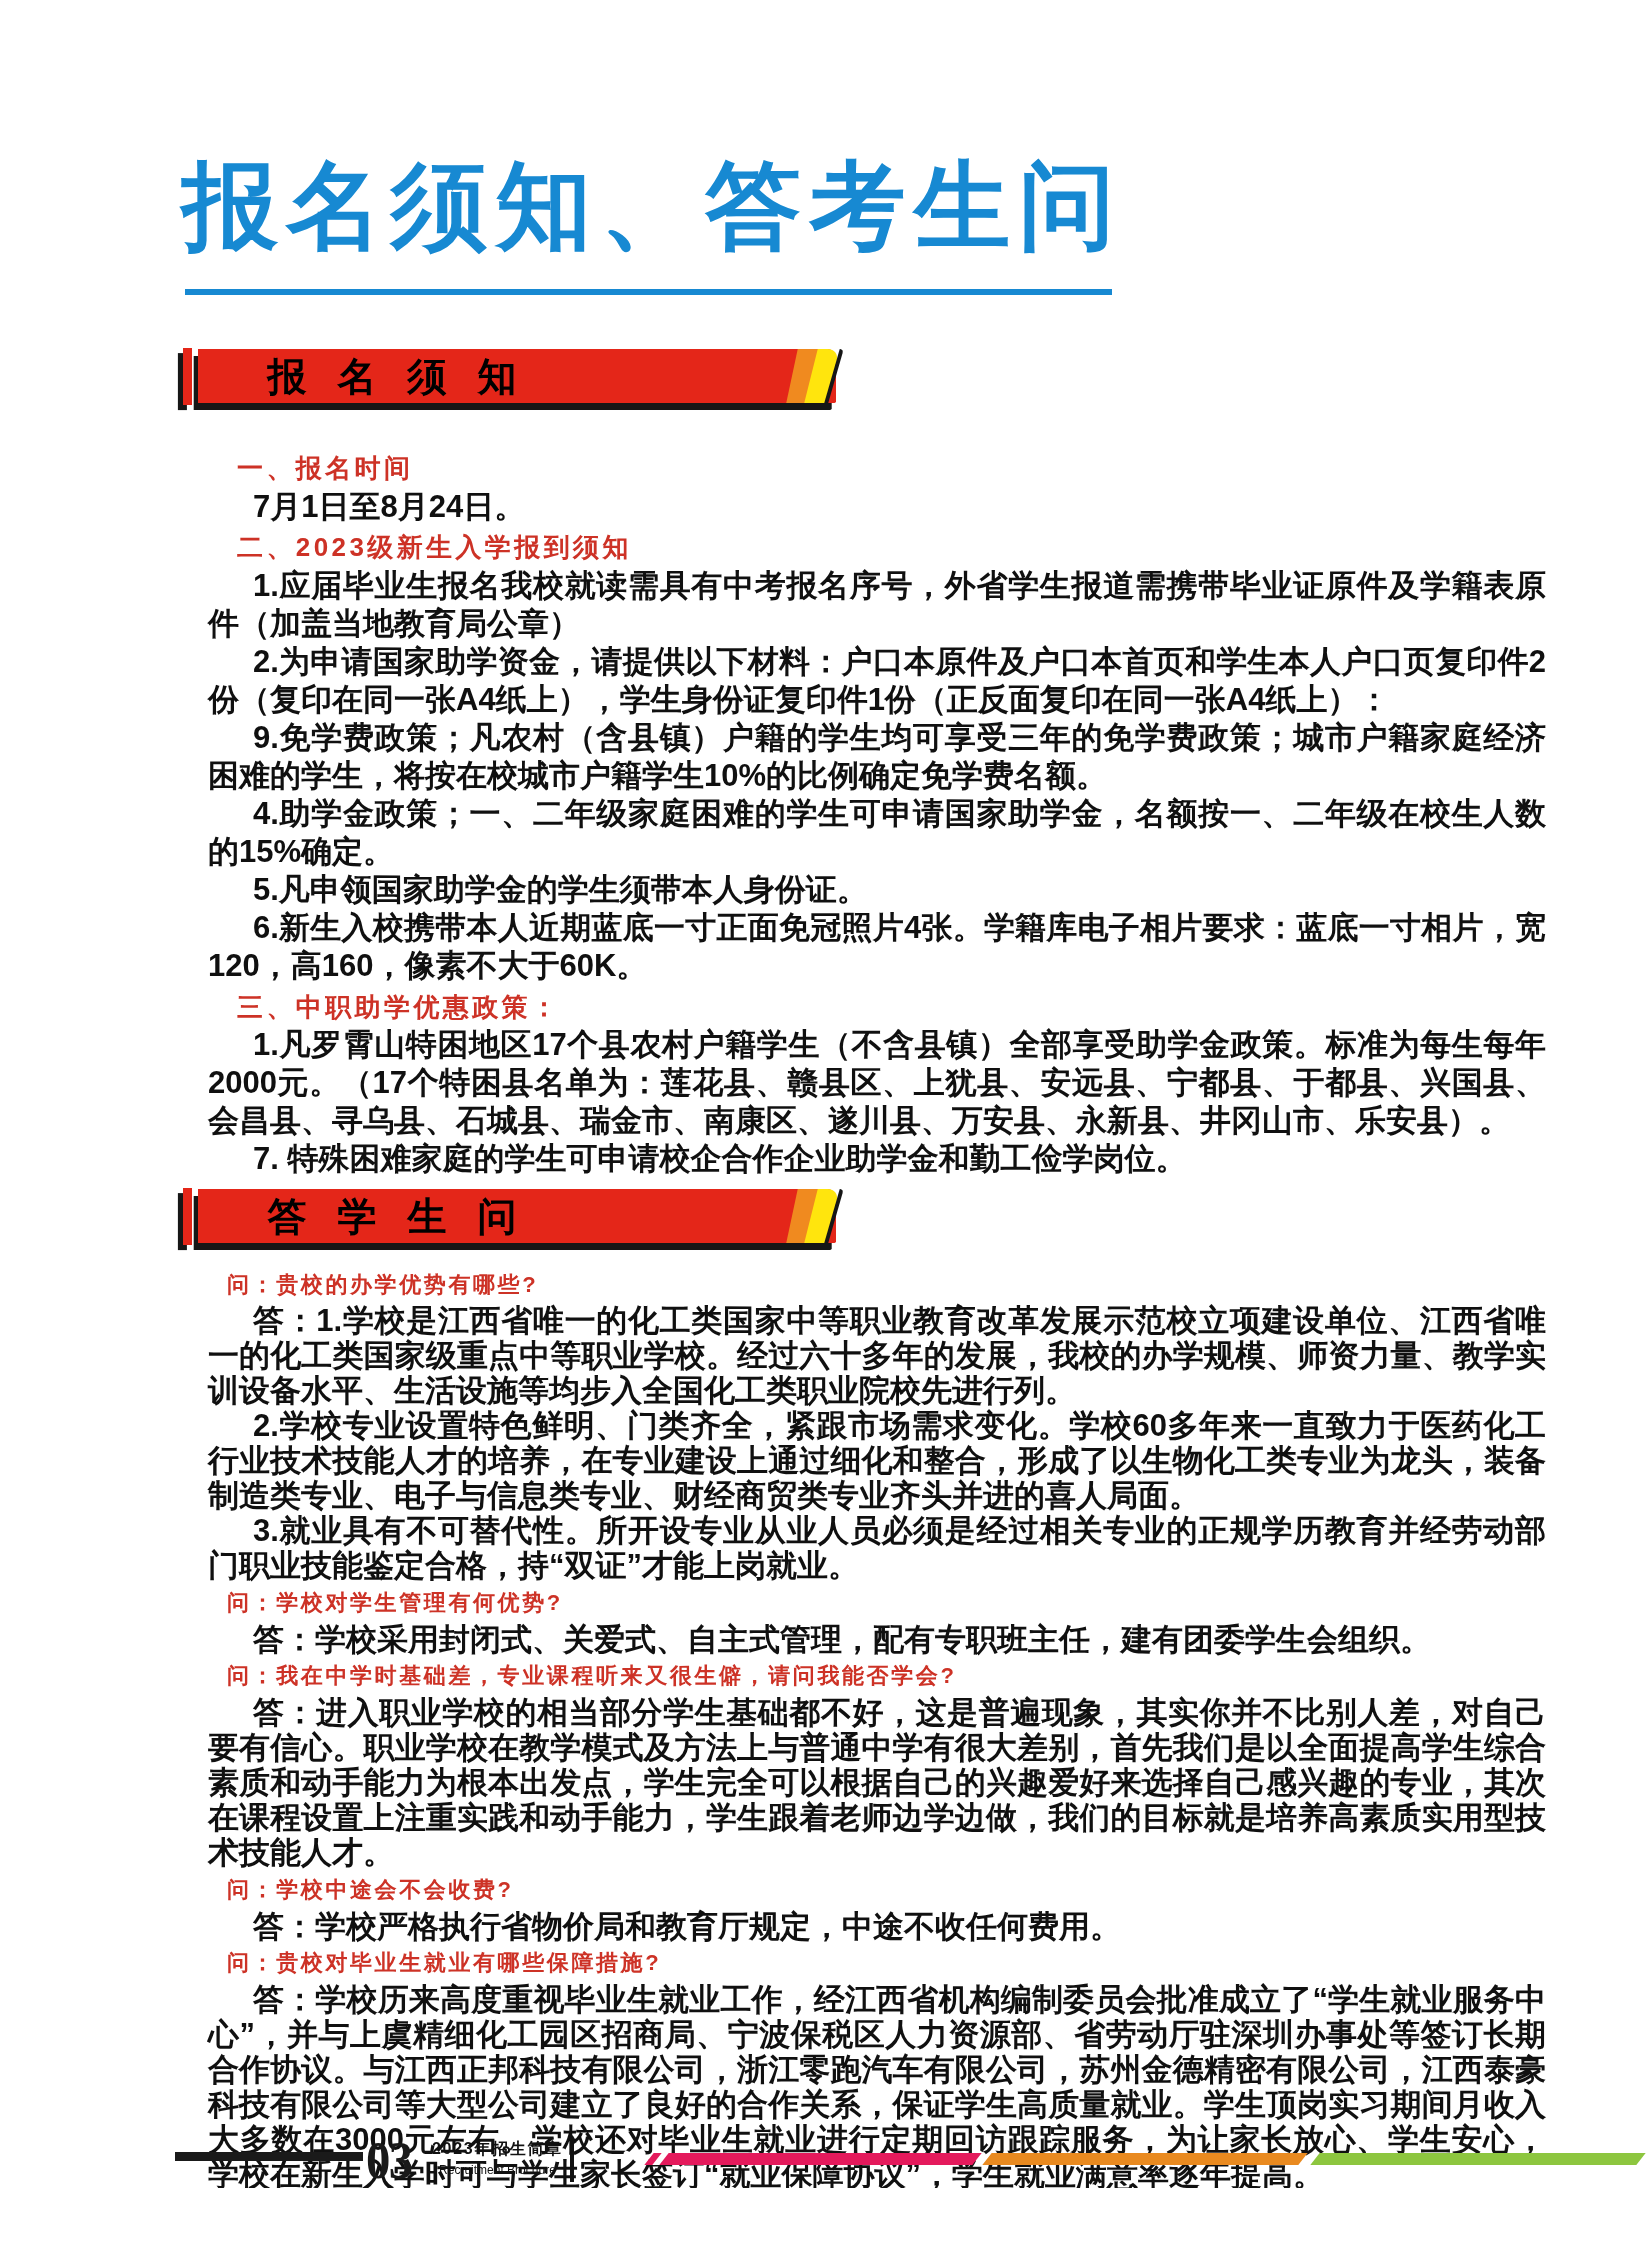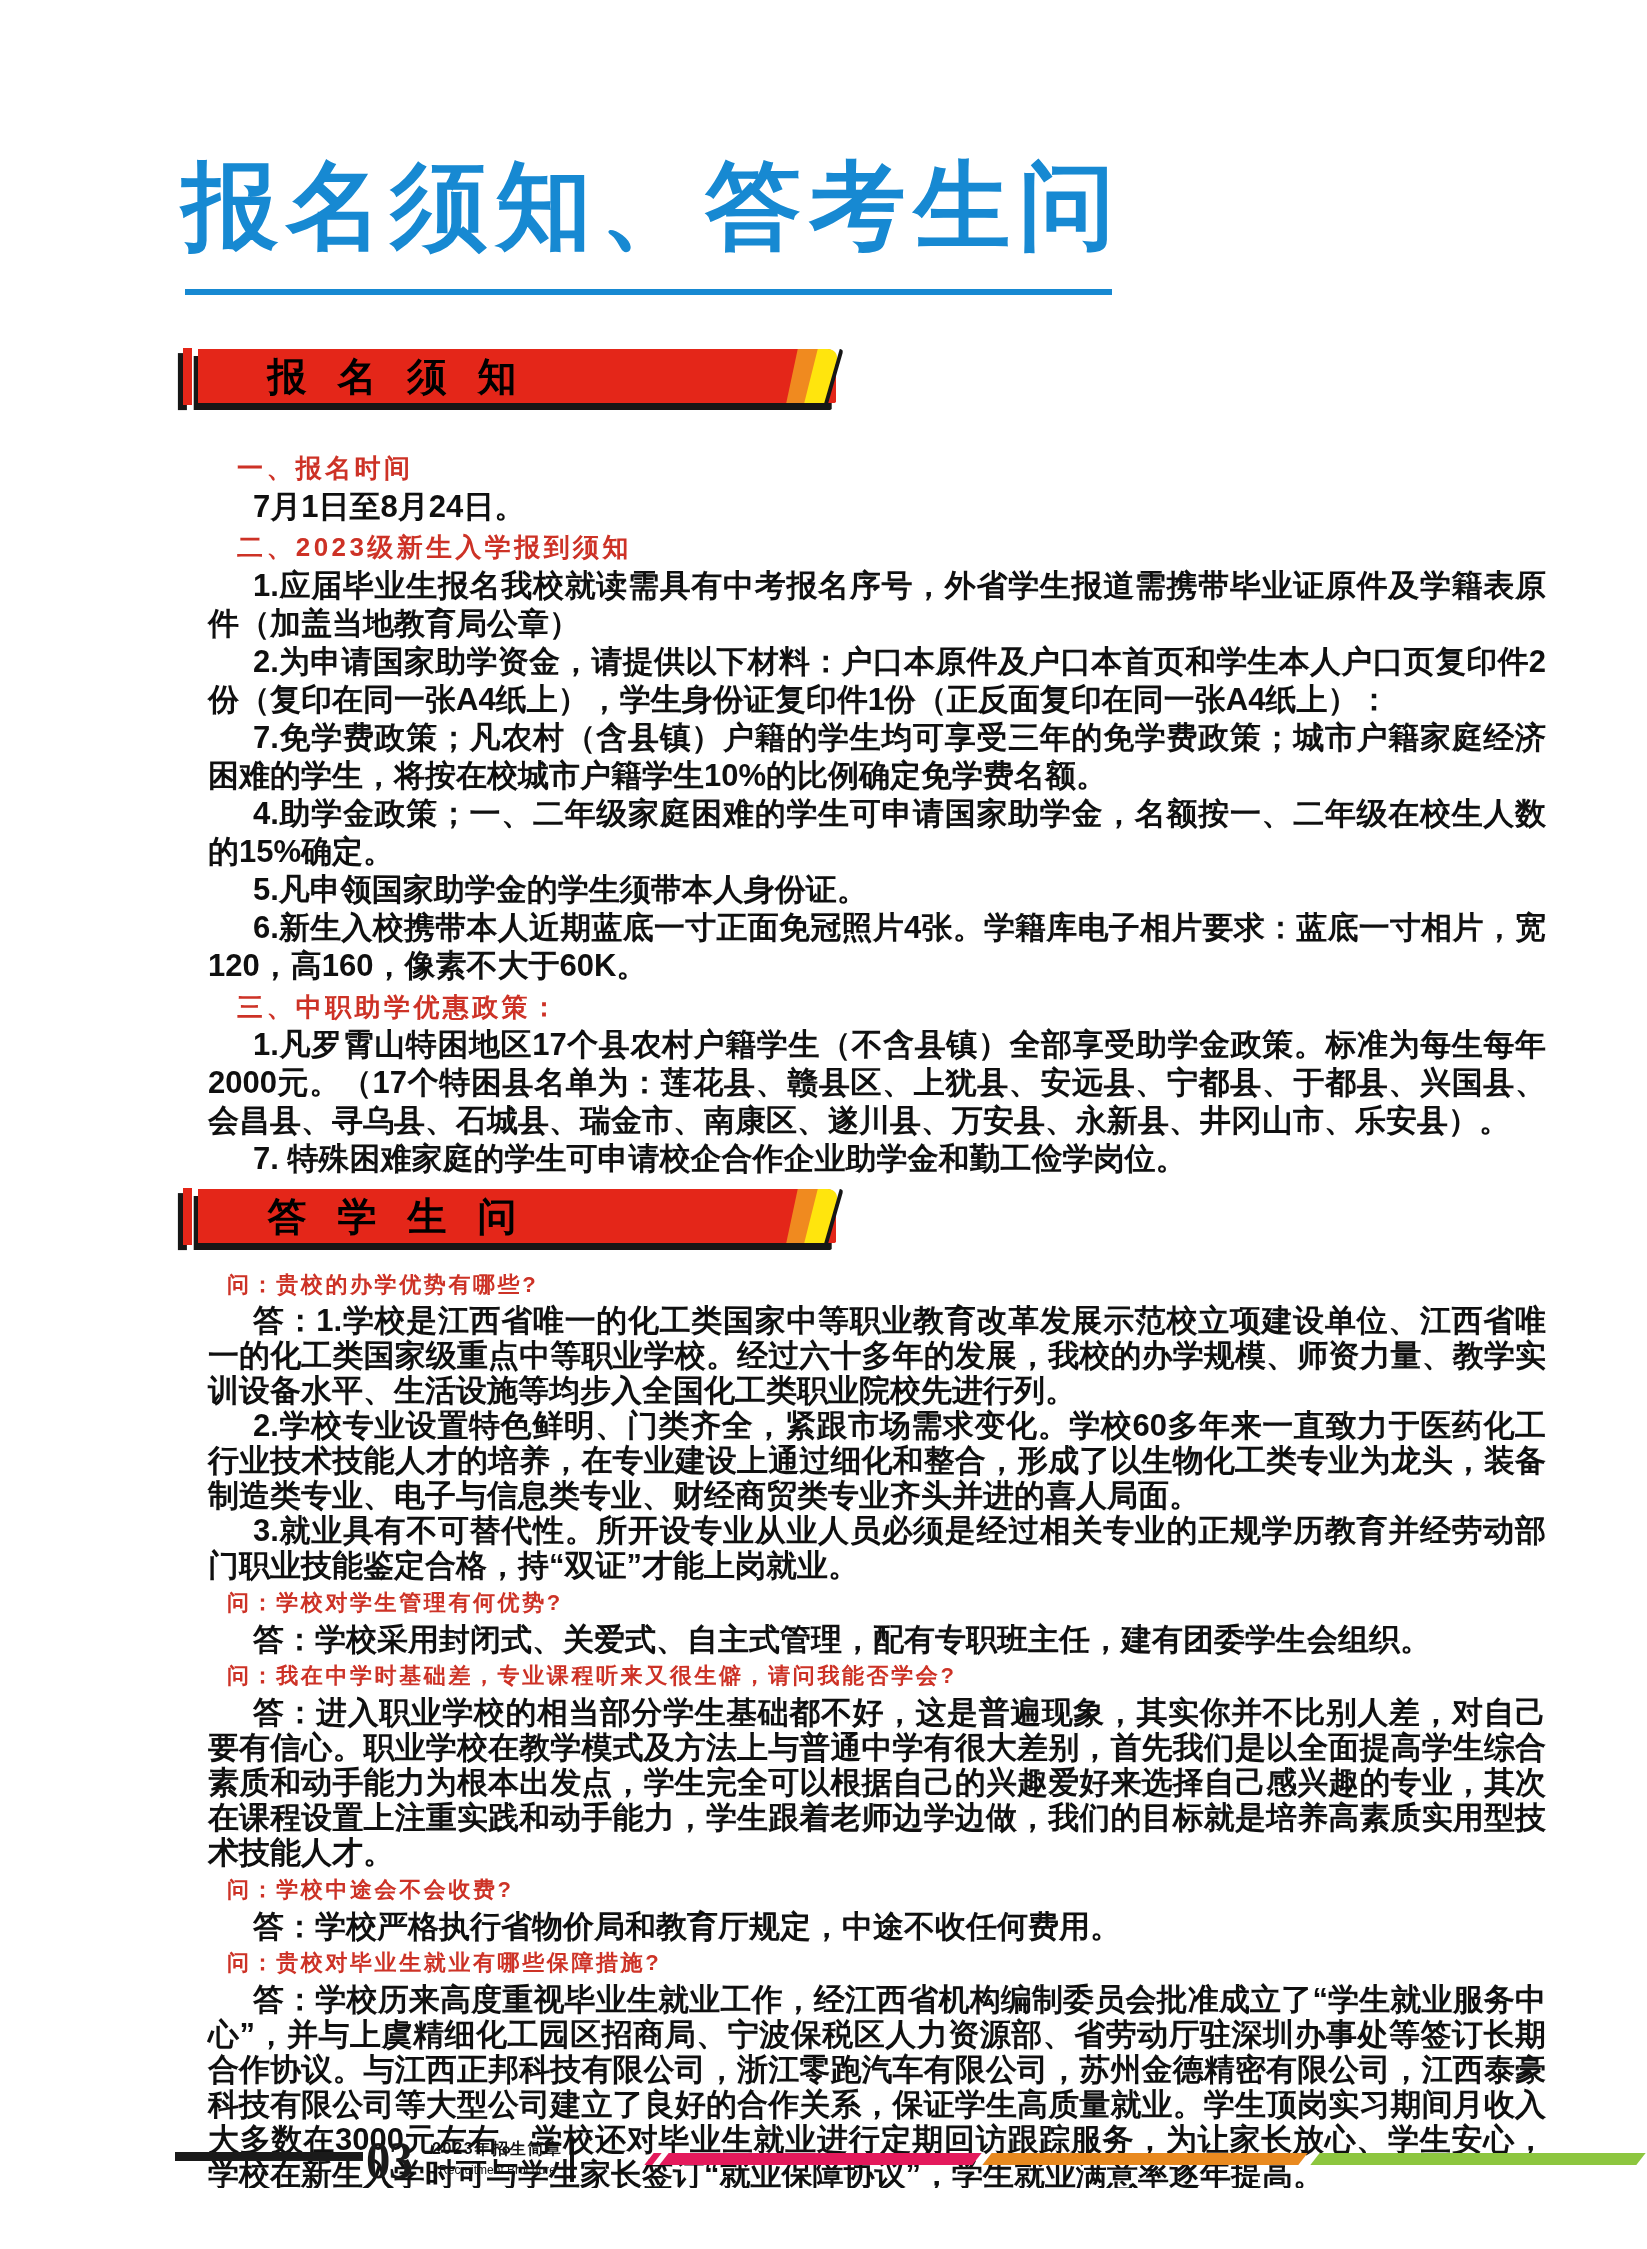--- a/index.html
+++ b/index.html
@@ -94,21 +94,21 @@
       <span class="banner-stripe stripe-yellow"></span>
       <span class="banner-stripe stripe-black-edge"></span>
     </div>
   </div>
   <div class="content content-1" id="content-0">
       <p class="heading">一、报名时间</p>
       <p class="para">7月1日至8月24日。</p>
       <p class="heading">二、2023级新生入学报到须知</p>
       <p class="para">1.应届毕业生报名我校就读需具有中考报名序号，外省学生报道需携带毕业证原件及学籍表原件（加盖当地教育局公章）</p>
       <p class="para">2.为申请国家助学资金，请提供以下材料：户口本原件及户口本首页和学生本人户口页复印件2份（复印在同一张A4纸上），学生身份证复印件1份（正反面复印在同一张A4纸上）：</p>
-      <p class="para">7.免学费政策；凡农村（含县镇）户籍的学生均可享受三年的免学费政策；城市户籍家庭经济困难的学生，将按在校城市户籍学生10%的比例确定免学费名额。</p>
+      <p class="para">9.免学费政策；凡农村（含县镇）户籍的学生均可享受三年的免学费政策；城市户籍家庭经济困难的学生，将按在校城市户籍学生10%的比例确定免学费名额。</p>
       <p class="para">4.助学金政策；一、二年级家庭困难的学生可申请国家助学金，名额按一、二年级在校生人数的15%确定。</p>
       <p class="para">5.凡申领国家助学金的学生须带本人身份证。</p>
       <p class="para">6.新生入校携带本人近期蓝底一寸正面免冠照片4张。学籍库电子相片要求：蓝底一寸相片，宽120，高160，像素不大于60K。</p>
       <p class="heading">三、中职助学优惠政策：</p>
       <p class="para">1.凡罗霄山特困地区17个县农村户籍学生（不含县镇）全部享受助学金政策。标准为每生每年2000元。（17个特困县名单为：莲花县、赣县区、上犹县、安远县、宁都县、于都县、兴国县、会昌县、寻乌县、石城县、瑞金市、南康区、遂川县、万安县、永新县、井冈山市、乐安县）。</p>
       <p class="para">7. 特殊困难家庭的学生可申请校企合作企业助学金和勤工俭学岗位。</p>
     </div>
 
   <div class="banner banner-2">
     <div class="banner-accent"></div>

